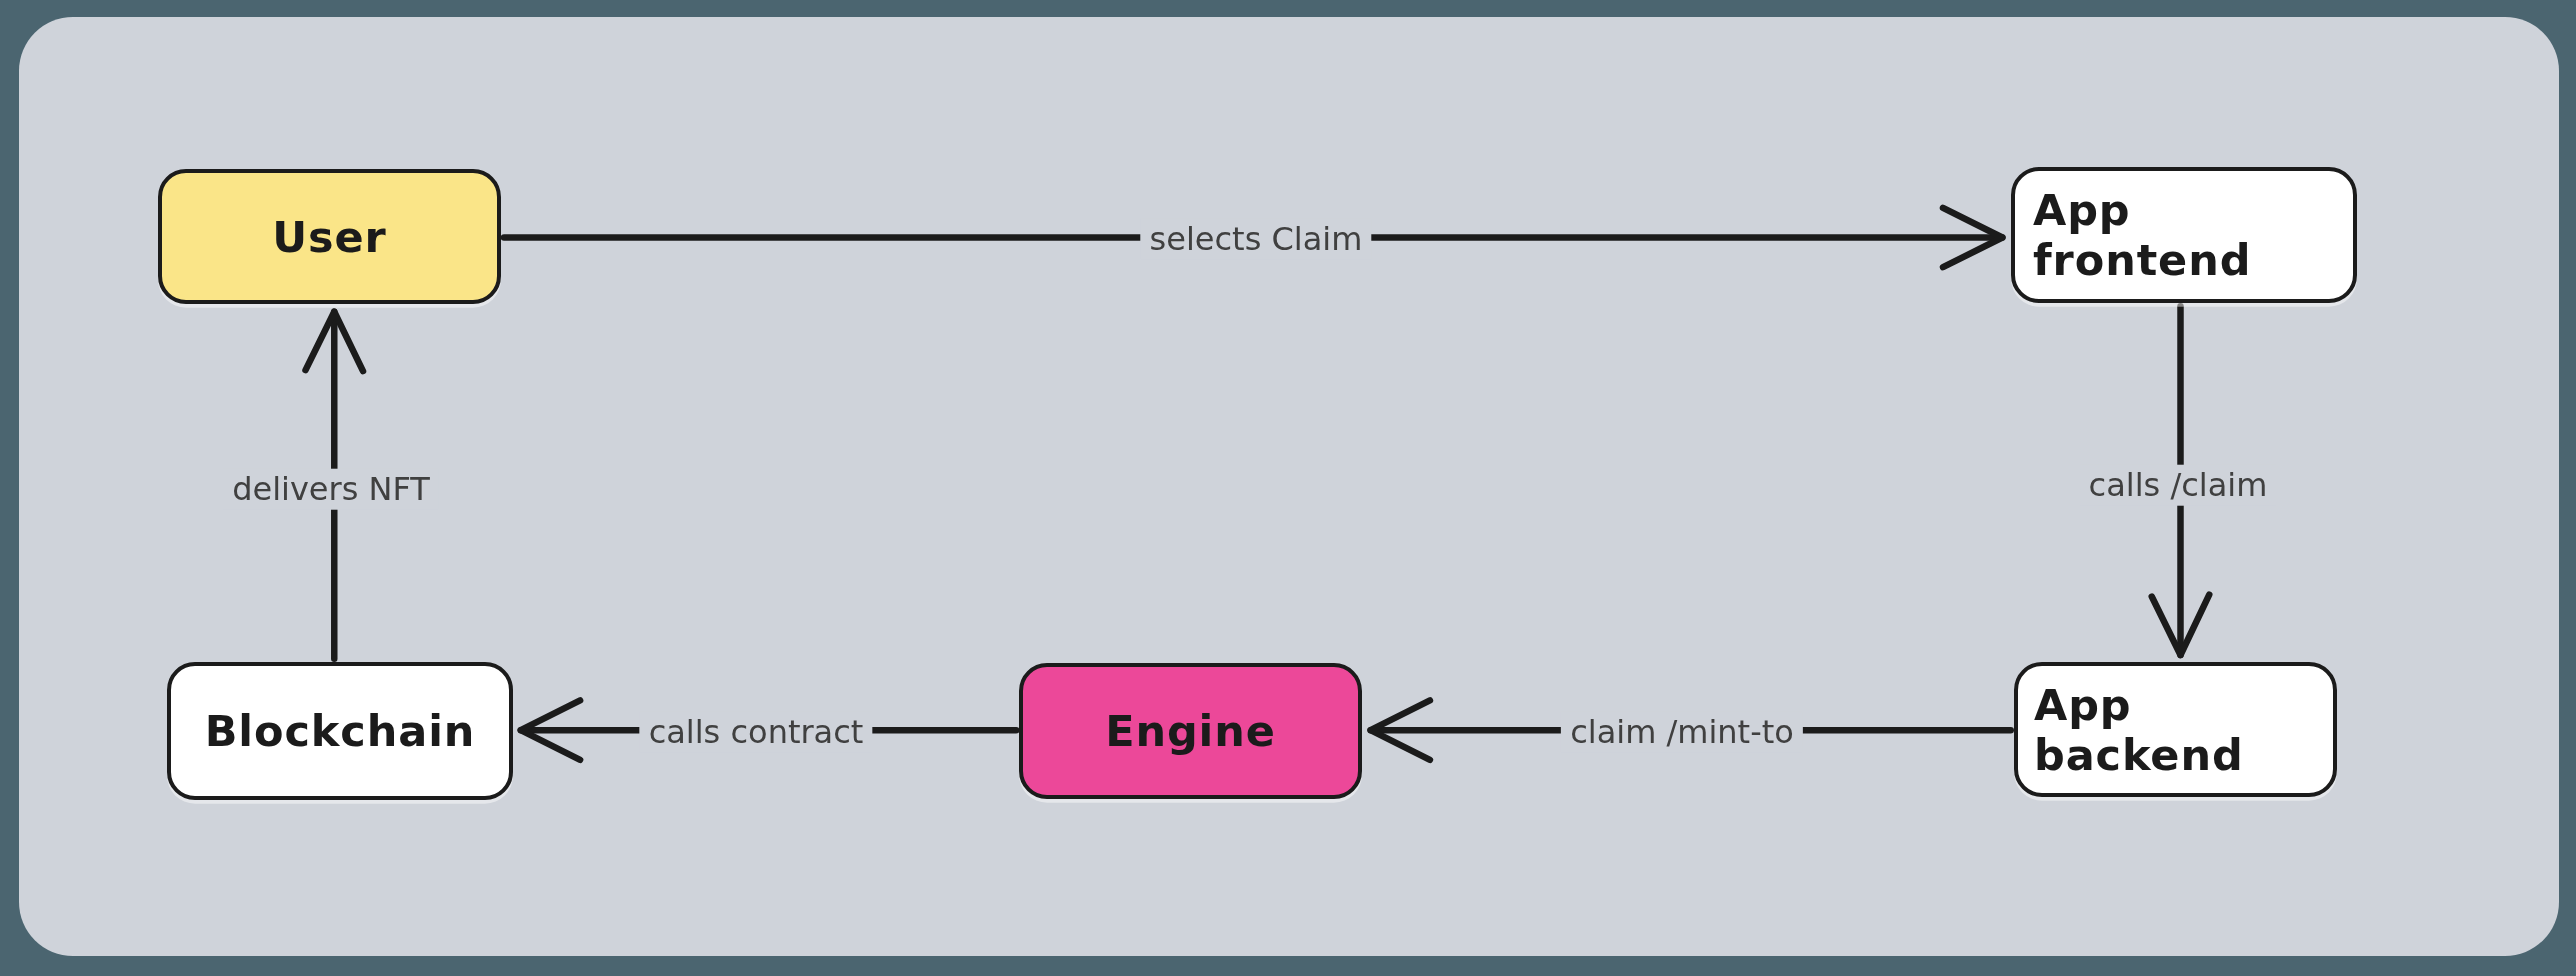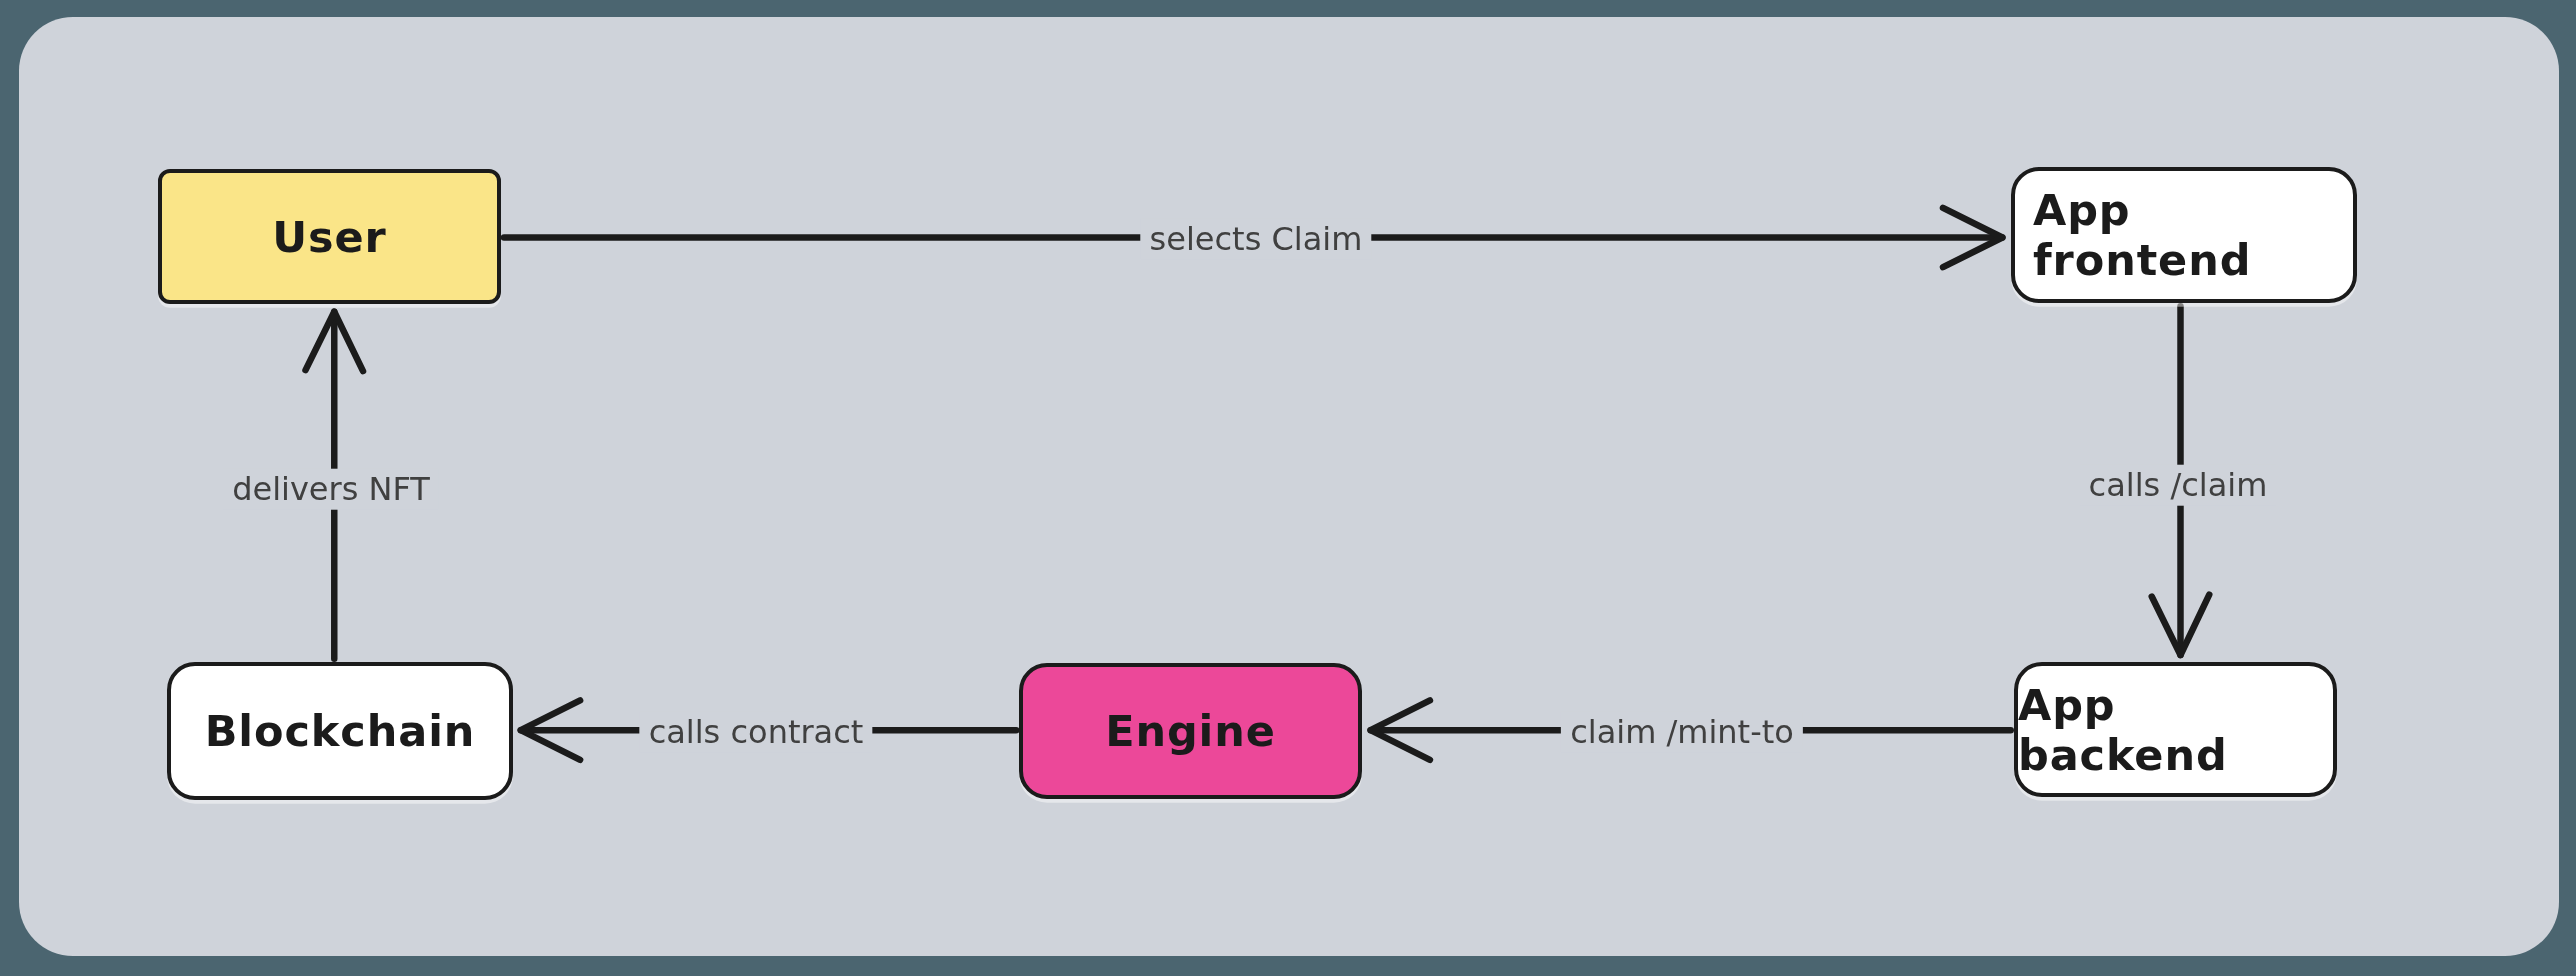--- a/index.html
+++ b/index.html
@@ -40,23 +40,23 @@
     border-radius: 28px;
     display: flex;
     align-items: center;
     justify-content: center;
     color: #1b1b1b;
     font-size: 43px;
     font-weight: bold;
     letter-spacing: 0.9px;
     box-shadow: 0 3.7px 0 rgba(255,255,255,0.45);
   }
-  .node-user       { left: 158px;  top: 169px; width: 343px; height: 135px; background: #fae588; border-radius: 12px; }
+  .node-user       { left: 158px;  top: 169px; width: 343px; height: 135px; background: #fae588; }
   .node-frontend   { left: 2011px; top: 167px; width: 346px; height: 136px; background: #ffffff; padding-left: 18px; }
-  .node-backend    { left: 2014px; top: 662px; width: 323px; height: 135px; background: #ffffff; }
+  .node-backend    { left: 2014px; top: 662px; width: 323px; height: 135px; background: #ffffff; padding-left: 16px; }
   .node-engine     { left: 1019px; top: 663px; width: 343px; height: 136px; background: #ec4899; }
   .node-blockchain { left: 167px;  top: 662px; width: 346px; height: 138px; background: #ffffff; }
   .edge-label {
     position: absolute;
     transform: translate(-50%, -50%);
     background: #cfd3da;
     color: #404040;
     font-size: 32px;
     line-height: 1.15;
     padding: 1.9px 9.3px;

